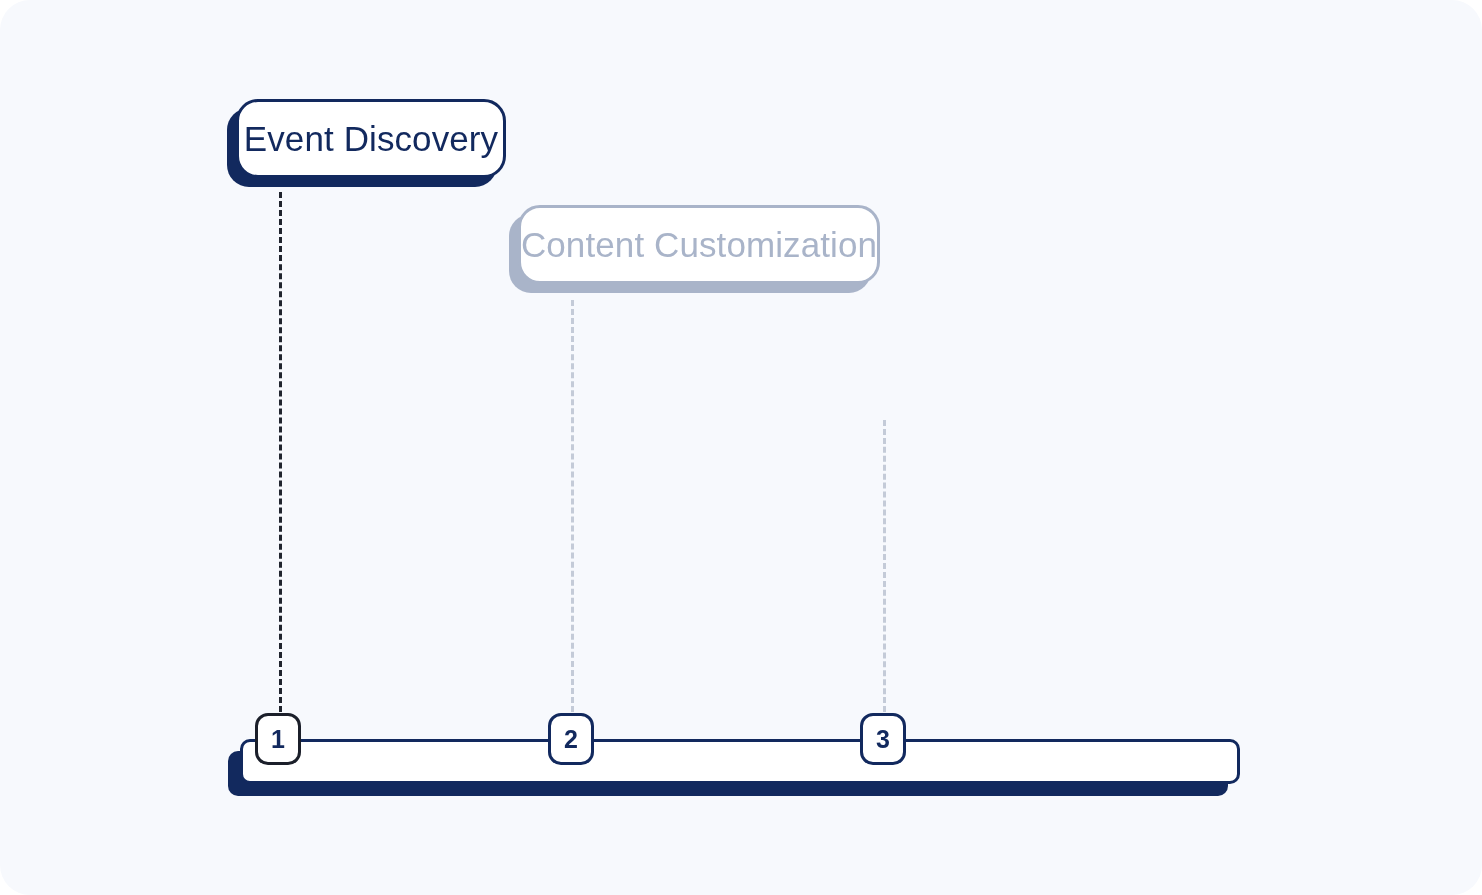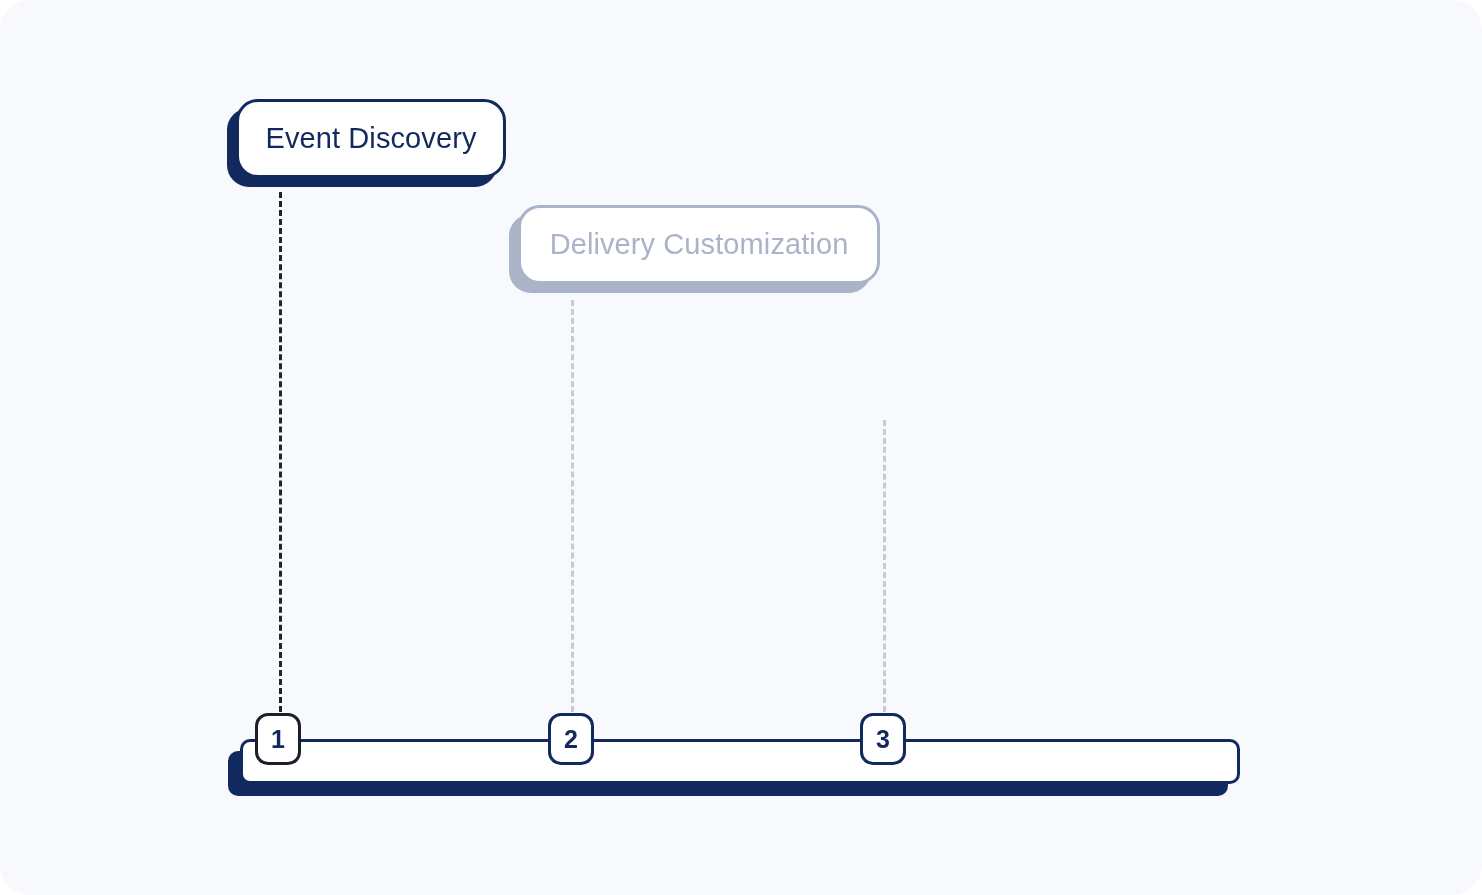--- a/index.html
+++ b/index.html
@@ -31,21 +31,21 @@
     display: flex;
     align-items: center;
     justify-content: center;
     background: #ffffff;
     border-radius: 22px;
     border-style: solid;
     border-width: 3px;
     white-space: nowrap;
   }
   .card-label {
-    font-size: 29px;
+    font-size: 35px;
     line-height: 1;
     letter-spacing: 0.1px;
   }
 
   .card.active {
     border-color: #12295e;
     box-shadow: -9px 9px 0 0 #12295e;
   }
   .card.active .card-label { color: #12295e; }
 
@@ -108,21 +108,21 @@
 
   <div class="connector active" id="connector-1" style="left: 279px; top: 192px; height: 520px;"></div>
   <div class="connector inactive" id="connector-2" style="left: 571px; top: 300px; height: 412px;"></div>
   <div class="connector inactive" id="connector-3" style="left: 883px; top: 420px; height: 292px;"></div>
 
   <div class="card active" id="card-1" style="left: 236px; top: 99px; width: 270px; height: 79px;">
     <span class="card-label">Event Discovery</span>
   </div>
 
   <div class="card inactive" id="card-2" style="left: 518px; top: 205px; width: 362px; height: 79px;">
-    <span class="card-label">Delivery Customization</span>
+    <span class="card-label">Content Customization</span>
   </div>
 
 
   <div id="timeline-bar" style="left: 240px; top: 739px; width: 1000px; height: 45px;"></div>
 
   <div class="marker first" id="marker-1" style="left: 255px;">
     <span class="marker-num">1</span>
   </div>
   <div class="marker" id="marker-2" style="left: 548px;">
     <span class="marker-num">2</span>

